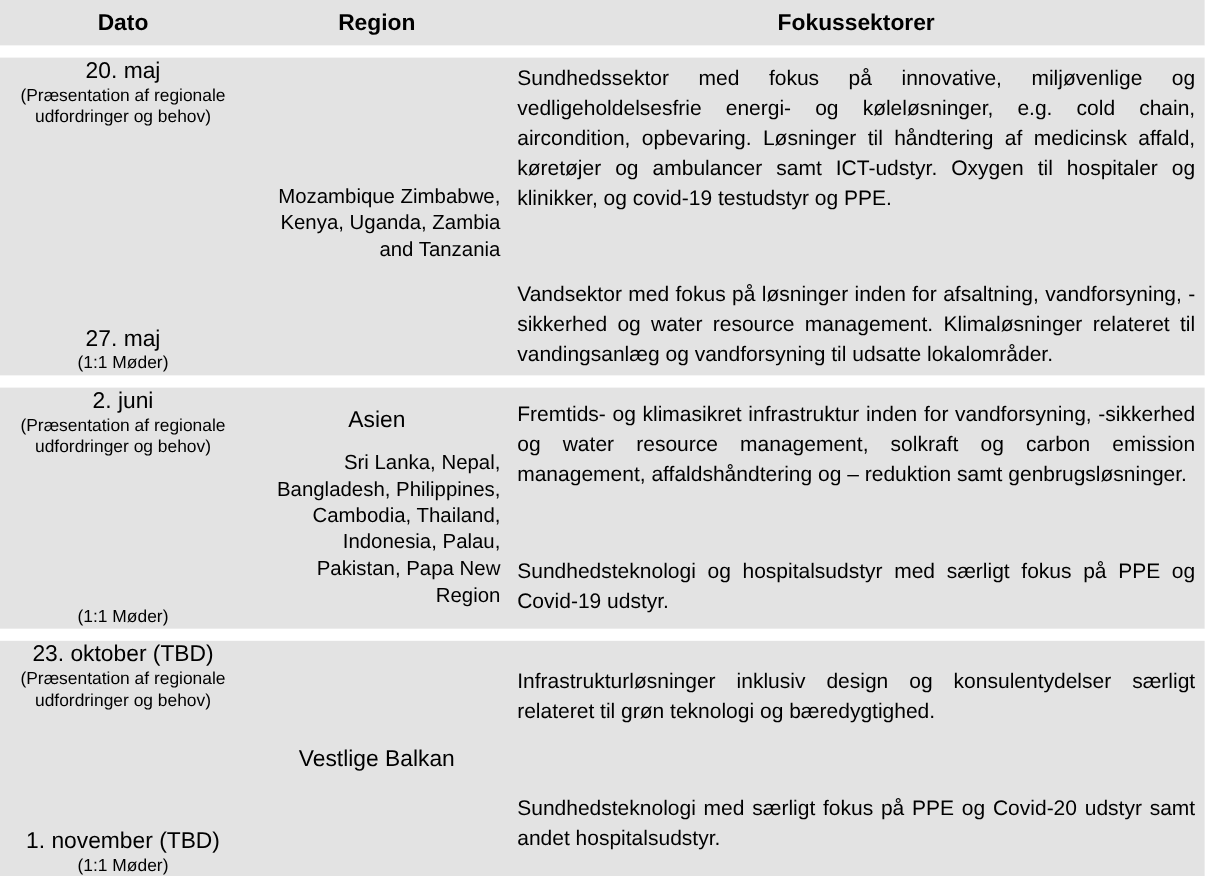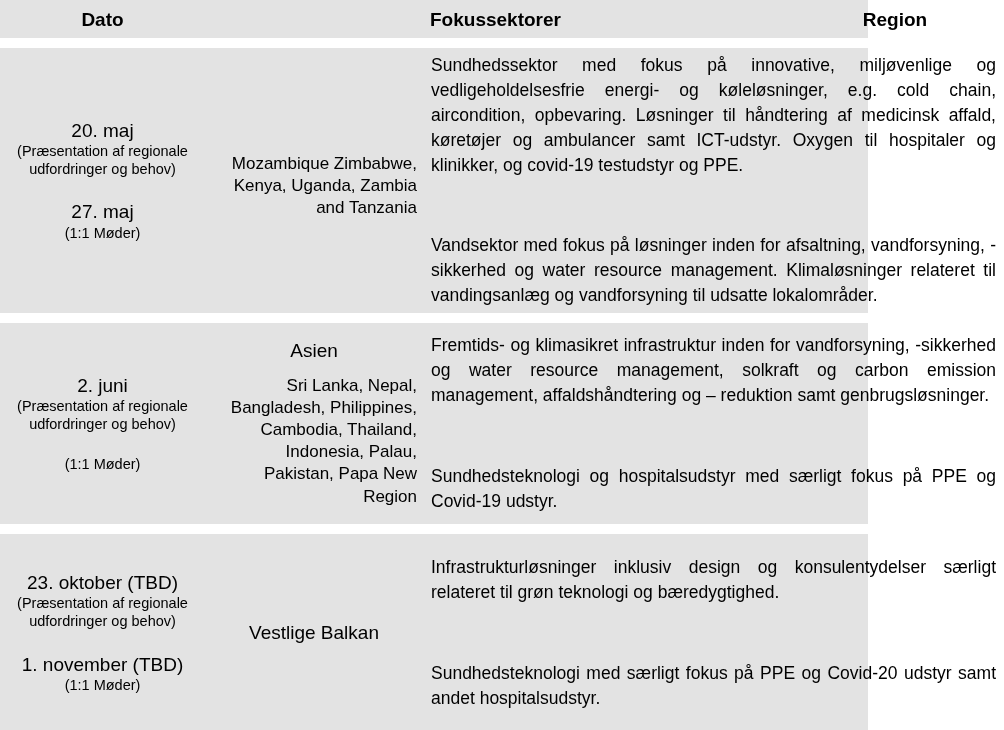--- a/index.html
+++ b/index.html
@@ -8,21 +8,21 @@
     background: #ffffff;
   }
   body {
     width: 1004px;
     height: 730px;
     font-family: "Liberation Sans", sans-serif;
     color: #000000;
     overflow: hidden;
   }
   .sheet {
-    width: 868px;
+    width: 1004px;
     height: 730px;
     position: relative;
     background: #ffffff;
   }
 
   
   .header-row {
     display: flex;
     background: #e3e3e3;
     height: 38px;
@@ -55,20 +55,21 @@
 
   .cell {
     box-sizing: border-box;
     display: flex;
     flex-direction: column;
     justify-content: center;
   }
   .cell-date {
     text-align: center;
     padding: 0 8px;
+    justify-content: space-between;
   }
   .cell-region {
     text-align: center;
     padding: 0 6px;
   }
   .cell-focus {
     padding: 0 8px 0 8px;
     justify-content: center;
     gap: 39px;
   }
@@ -110,22 +111,22 @@
     margin-top: 17px;
   }
 </style>
 </head>
 <body>
 
 <div class="sheet">
 
   <div class="header-row">
     <div class="header-cell col-date">Dato</div>
+    <div class="header-cell col-region">Region</div>
     <div class="header-cell col-focus">Fokussektorer</div>
-    <div class="header-cell col-region">Region</div>
   </div>
 
   <div class="gap"></div>
 
   <div class="data-row row-1">
     <div class="cell cell-date col-date">
       <div class="date-block">
         <div class="date-main">20. maj</div>
         <div class="date-sub">(Præsentation af regionale udfordringer og behov)</div>
       </div>

